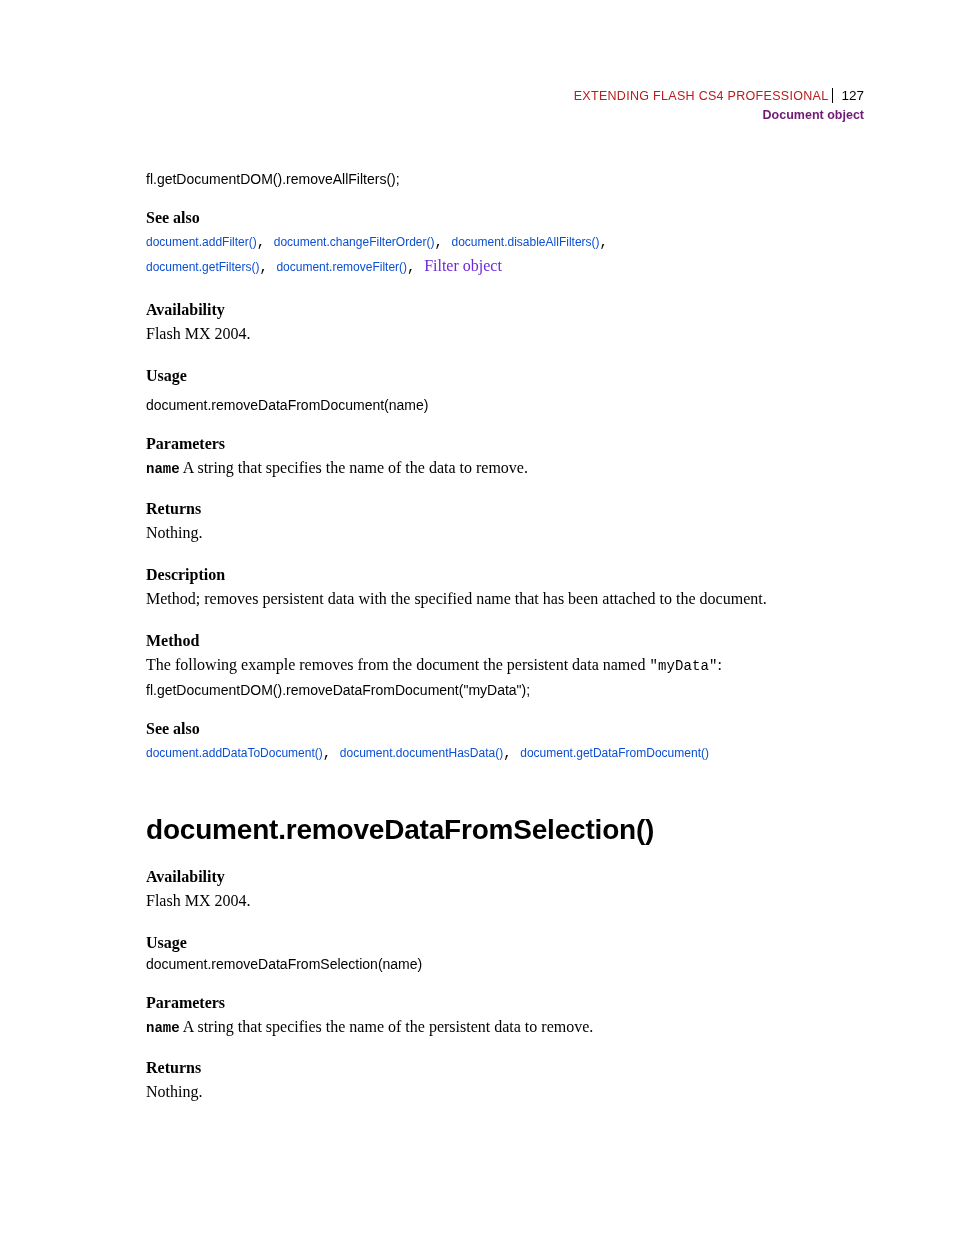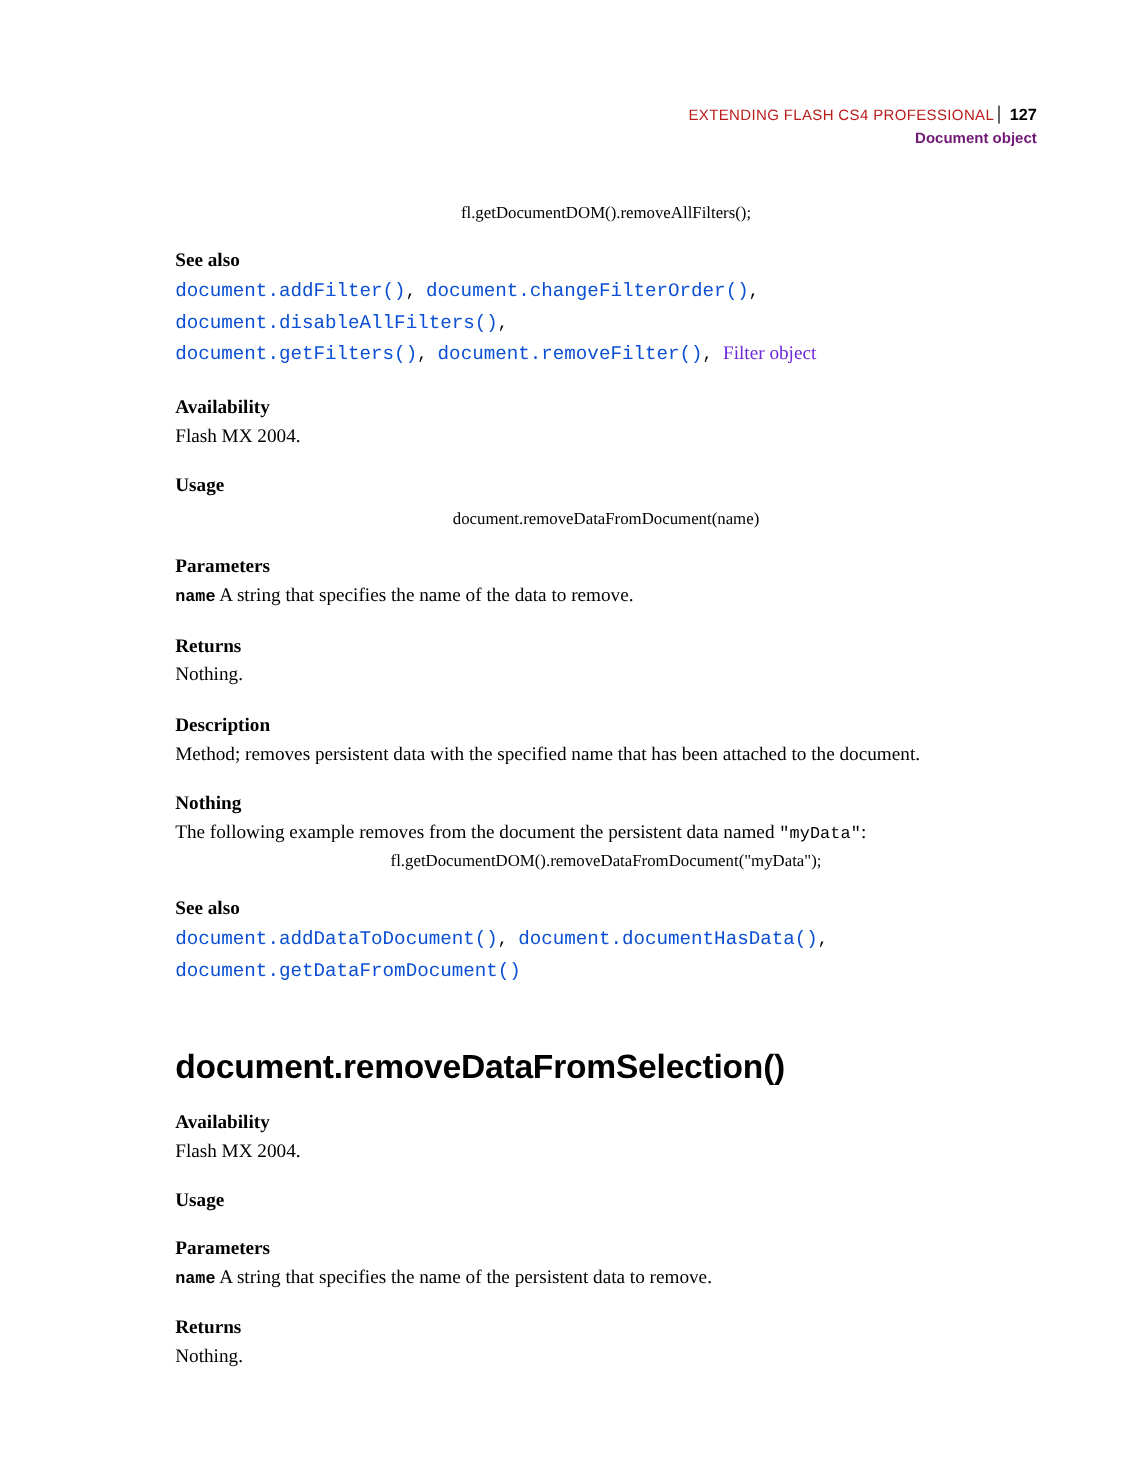--- a/index.html
+++ b/index.html
@@ -22,60 +22,59 @@
     line-height: 1.5;
     margin-bottom: 46px;
     position: relative;
   }
   .hdr-line1 {
     letter-spacing: 0.3px;
     font-size: 12.5px;
     color: #b91c1c;
   }
   .hdr-page {
-    font-weight: 700;
+    font-weight: 400;
     font-size: 13.5px;
     padding-left: 8px;
     margin-left: 4px;
     border-left: 1px solid #000;
     text-align: right;
   }
   .hdr-line2 {
     font-weight: 700;
     font-size: 12.5px;
     color: #701a75;
   }
   .code, .mono {
     font-family: "Courier New", Courier, monospace;
     font-size: 14px;
     letter-spacing: 0.1px;
   }
   .code-block {
-    font-family: Liberation Serif, serif;
+    font-family: Liberation Sans, sans-serif;
     font-size: 14px;
     margin: 6px 0 18px 0;
     white-space: pre;
-    text-align: center;
   }
   .subhead {
     font-family: "Minion Pro", "Times New Roman", Georgia, serif;
     font-weight: 700;
     font-size: 16px;
     margin: 22px 0 4px 0;
   }
   .body-text {
     font-family: "Minion Pro", "Times New Roman", Georgia, serif;
     font-size: 16px;
     line-height: 1.35;
     margin: 2px 0 6px 0;
   }
   .link {
     color: #0b4fd4;
-    font-family: Liberation Mono, monospace;
-    font-size: 16px;
+    font-family: Liberation Sans, sans-serif;
+    font-size: 12px;
     text-decoration: none;
   }
   .link-serif {
     color: #6d28d9;
     font-family: "Minion Pro", "Times New Roman", Georgia, serif;
     font-size: 16px;
   }
   h1.title {
     font-family: "Myriad Pro", "Segoe UI", Arial, sans-serif;
     font-weight: 700;
@@ -124,37 +123,38 @@
   <div class="body-text">
     <span class="param-name">name</span><span> A string that specifies the name of the data to remove.</span>
   </div>
 
   <div class="subhead">Returns</div>
   <div class="body-text">Nothing.</div>
 
   <div class="subhead">Description</div>
   <div class="body-text">Method; removes persistent data with the specified name that has been attached to the document.</div>
 
-  <div class="subhead">Nothing</div>
+  <div class="subhead">Method</div>
   <div class="body-text">
     <span>The following example removes from the document the persistent data named </span><span class="mono">"myData"</span><span>:</span>
   </div>
   <div class="code-block" style="margin-top:6px;margin-bottom:10px">fl.getDocumentDOM().removeDataFromDocument("myData");</div>
 
   <div class="subhead">See also</div>
   <div class="seealso-line">
     <a class="link">document.addDataToDocument()</a><span class="mono">, </span><a class="link">document.documentHasData()</a><span class="mono">, </span><a class="link">document.getDataFromDocument()</a>
   </div>
 
   <h1 class="title">document.removeDataFromSelection()</h1>
 
   <div class="subhead">Availability</div>
   <div class="body-text">Flash MX 2004.</div>
 
   <div class="subhead">Usage</div>
+  <div class="code-block" style="margin-top:2px;margin-bottom:6px">document.removeDataFromSelection(name)</div>
 
   <div class="subhead">Parameters</div>
   <div class="body-text">
     <span class="param-name">name</span><span> A string that specifies the name of the persistent data to remove.</span>
   </div>
 
   <div class="subhead">Returns</div>
   <div class="body-text">Nothing.</div>
 
 </div>

